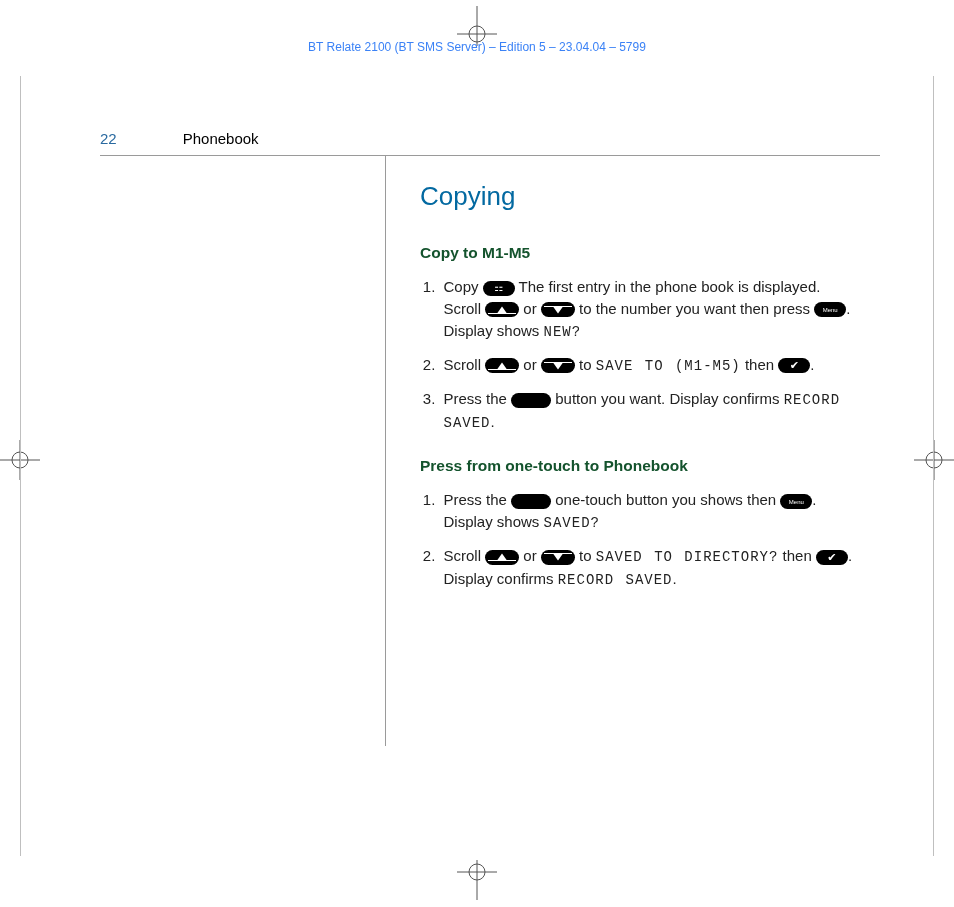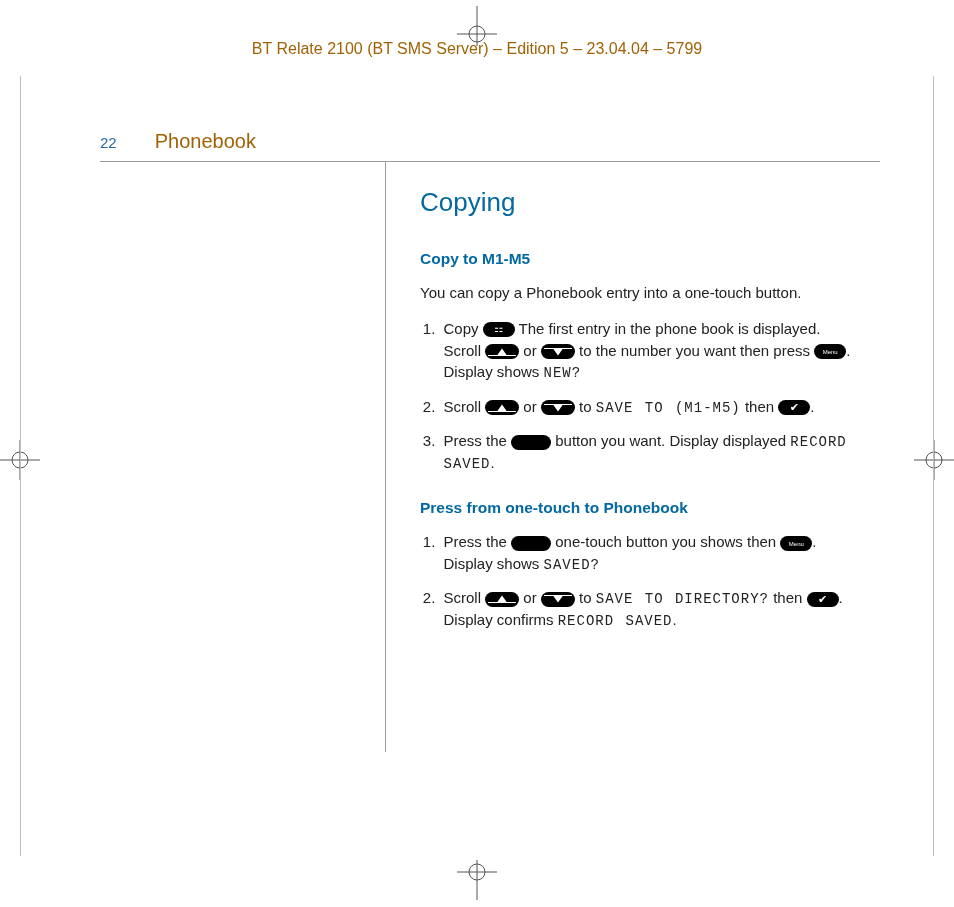--- a/index.html
+++ b/index.html
@@ -24,47 +24,48 @@
   .reg.bottom { left: 457px; top: 860px; }
   .reg.left { left: 0px; top: 440px; transform: rotate(90deg); }
   .reg.right { left: 914px; top: 440px; transform: rotate(90deg); }
 
   .header-line {
     position: absolute;
     top: 40px;
     left: 0;
     width: 100%;
     text-align: center;
-    font-size: 16px;
-    color: #a16207;
+    font-size: 12px;
+    color: #3b82f6;
   }
 
   
   .trim-left { position:absolute; top:76px; left:20px; width:0; height:780px; border-left:1px solid #bfbfbf; }
   .trim-right{ position:absolute; top:76px; right:20px; width:0; height:780px; border-left:1px solid #bfbfbf; }
 
   .page {
     position: absolute;
     left: 100px;
     top: 130px;
     width: 780px;
   }
   .running {
     display: flex;
     align-items: baseline;
-    gap: 38px;
+    gap: 54px;
     margin-bottom: 8px;
   }
   .page-num {
     font-size: 15px;
     color: #2a6aa0;
   }
   .section {
-    font-size: 20px;
-    color: #a16207;
+    font-size: 15px;
+    color: #000000;
+    margin-left: 12px;
   }
   .hr {
     border: none;
     border-top: 1px solid #9a9a9a;
     margin: 0 0 0 0;
   }
 
   .cols {
     display: flex;
     margin-top: 0;
@@ -84,21 +85,21 @@
   h1.title {
     color: #0369a1;
     font-weight: 400;
     font-size: 26px;
     margin: 0 0 26px 0;
   }
   h2.sub {
     font-weight: 700;
     font-size: 15.5px;
     margin: 0 0 12px 0;
-    color: #0369a1;
+    color: #14532d;
   }
   p { margin: 0 0 14px 0; }
   ol { margin: 0 0 22px 0; padding-left: 1.3em; }
   ol li { margin-bottom: 12px; padding-left: 4px; }
 
   .lcd {
     font-family: "Courier New", monospace;
     letter-spacing: 1px;
     word-spacing: 2px;
     font-size: 14px;
@@ -174,40 +175,39 @@
     <span class="section">Phonebook</span>
   </div>
   <hr class="hr">
   <div class="cols">
     <div class="gutter"></div>
     <div class="main">
 
       <h1 class="title">Copying</h1>
 
       <h2 class="sub">Copy to M1-M5</h2>
-      <p>You can copy a Phonebook entry into a one-touch button.</p>
 
       <ol>
         <li>
           <span>Copy </span><span class="key dir"></span><span> The first entry in the phone book is displayed. Scroll </span><span class="key up"></span><span> or </span><span class="key down"></span><span> to the number you want then press </span><span class="key menu"></span><span>. Display shows </span><span class="lcd">NEW?</span>
         </li>
         <li>
           <span>Scroll </span><span class="key up"></span><span> or </span><span class="key down"></span><span> to </span><span class="lcd">SAVE TO (M1-M5)</span><span> then </span><span class="key ok"></span><span>.</span>
         </li>
         <li>
-          <span>Press the </span><span class="key blank"></span><span> button you want. Display displayed </span><span class="lcd">RECORD SAVED</span><span>.</span>
+          <span>Press the </span><span class="key blank"></span><span> button you want. Display confirms </span><span class="lcd">RECORD SAVED</span><span>.</span>
         </li>
       </ol>
 
       <h2 class="sub">Press from one-touch to Phonebook</h2>
 
       <ol>
         <li>
           <span>Press the </span><span class="key blank"></span><span> one-touch button you shows then </span><span class="key menu"></span><span>. Display shows </span><span class="lcd">SAVED?</span>
         </li>
         <li>
-          <span>Scroll </span><span class="key up"></span><span> or </span><span class="key down"></span><span> to </span><span class="lcd">SAVE TO DIRECTORY?</span><span> then </span><span class="key ok"></span><span>. Display confirms </span><span class="lcd">RECORD SAVED</span><span>.</span>
+          <span>Scroll </span><span class="key up"></span><span> or </span><span class="key down"></span><span> to </span><span class="lcd">SAVED TO DIRECTORY?</span><span> then </span><span class="key ok"></span><span>. Display confirms </span><span class="lcd">RECORD SAVED</span><span>.</span>
         </li>
       </ol>
 
     </div>
   </div>
 </div>
 
 </body></html>

